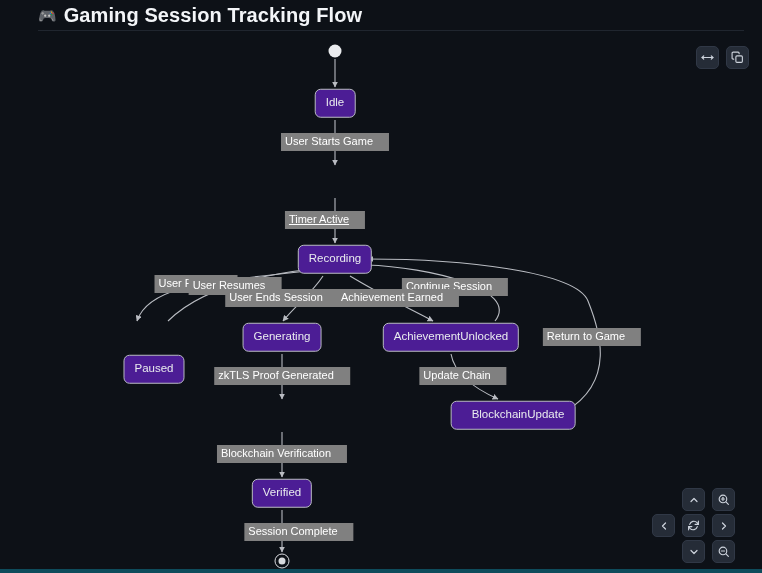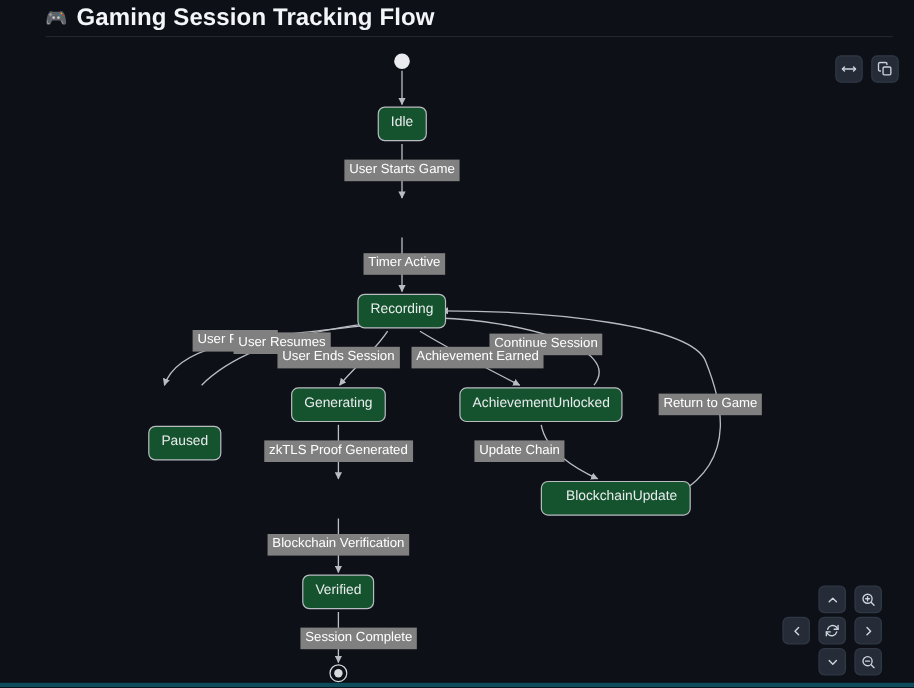--- a/index.html
+++ b/index.html
@@ -86,21 +86,21 @@
     left: 0; top: 0;
     width: 762px;
     height: 542px;
     overflow: visible;
   }
 
   
   .node {
     position: absolute;
     transform: translate(-50%, -50%);
-    background: #14532d;
+    background: #4c1d95;
     border: 1px solid #b9bcc2;
     border-radius: 6px;
     color: #e9ebee;
     font-size: 11.5px;
     line-height: 1;
     padding: 7px 10px 8px 10px;
     white-space: nowrap;
     text-align: center;
     z-index: 10;
     cursor: pointer;
@@ -138,21 +138,21 @@
   }
 
   
   .edge-label {
     position: absolute;
     transform: translate(-50%, -50%);
     background: #808080;
     color: #ffffff;
     font-size: 11px;
     line-height: 1;
-    padding: 3px 4px 4px 4px;
+    padding: 3px 16px 4px 4px;
     white-space: nowrap;
     z-index: 20;
   }
 
   
   #navpad {
     position: absolute;
     right: 12px;
     bottom: 10px;
     width: 112px;
@@ -265,28 +265,28 @@
 
     <div class="node" style="left:335px; top:72px;">Idle</div>
     <div class="node" style="left:335px; top:228px;">Recording</div>
     <div class="node" style="left:154px; top:306px;margin-top:32px;">Paused</div>
     <div class="node" style="left:282px; top:306px;">Generating</div>
     <div class="node" style="left:451px; top:306px;">AchievementUnlocked</div>
     <div class="node" style="left:513px; top:384px;padding-left:20px;">BlockchainUpdate</div>
     <div class="node" style="left:282px; top:462px;">Verified</div>
 
     <div class="edge-label" style="left:335px; top:111px;">User Starts Game</div>
-    <div class="edge-label" style="left:337px; top:189px;">Timer Active</div>
+    <div class="edge-label" style="left:325px; top:189px;text-decoration:underline;">Timer Active</div>
     <div class="edge-label" style="left:196px; top:253px; z-index:19;">User Pauses</div>
     <div class="edge-label" style="left:235px; top:255px; z-index:21;">User Resumes</div>
     <div class="edge-label" style="left:282px; top:267px; z-index:22;">User Ends Session</div>
     <div class="edge-label" style="left:398px; top:267px; z-index:22;">Achievement Earned</div>
     <div class="edge-label" style="left:455px; top:256px; z-index:21;">Continue Session</div>
     <div class="edge-label" style="left:282px; top:345px;">zkTLS Proof Generated</div>
-    <div class="edge-label" style="left:433px; top:345px;">Update Chain</div>
+    <div class="edge-label" style="left:463px; top:345px;">Update Chain</div>
     <div class="edge-label" style="left:282px; top:423px;">Blockchain Verification</div>
     <div class="edge-label" style="left:592px; top:306px;">Return to Game</div>
     <div class="edge-label" style="left:282px; top:501px;margin-left:17px;">Session Complete</div>
 
   </div>
 
   <div id="navpad">
     <div class="nav-btn" id="nav-up">
       <span>
         <svg width="12" height="12" viewBox="0 0 24 24" fill="none" stroke="#cdd3dc" stroke-width="2.4" stroke-linecap="round" stroke-linejoin="round">

